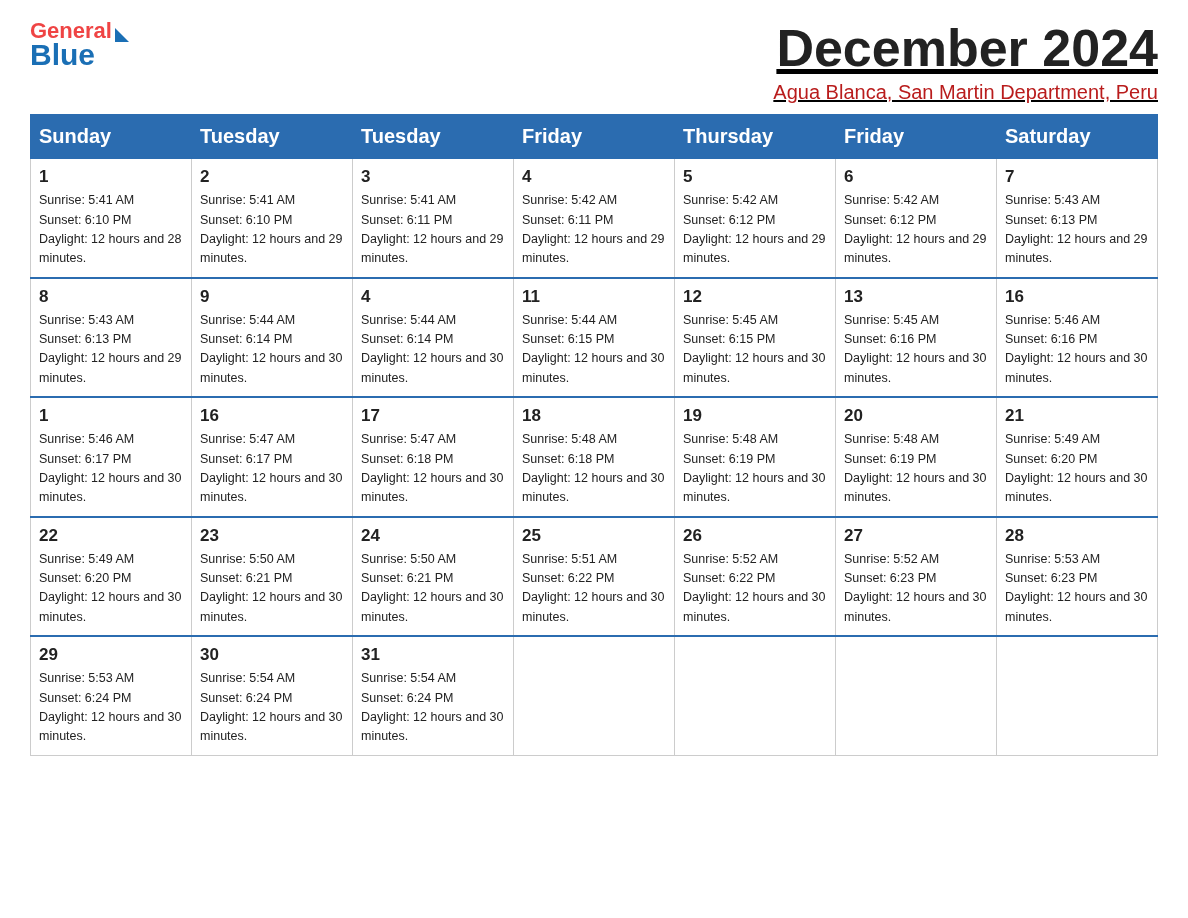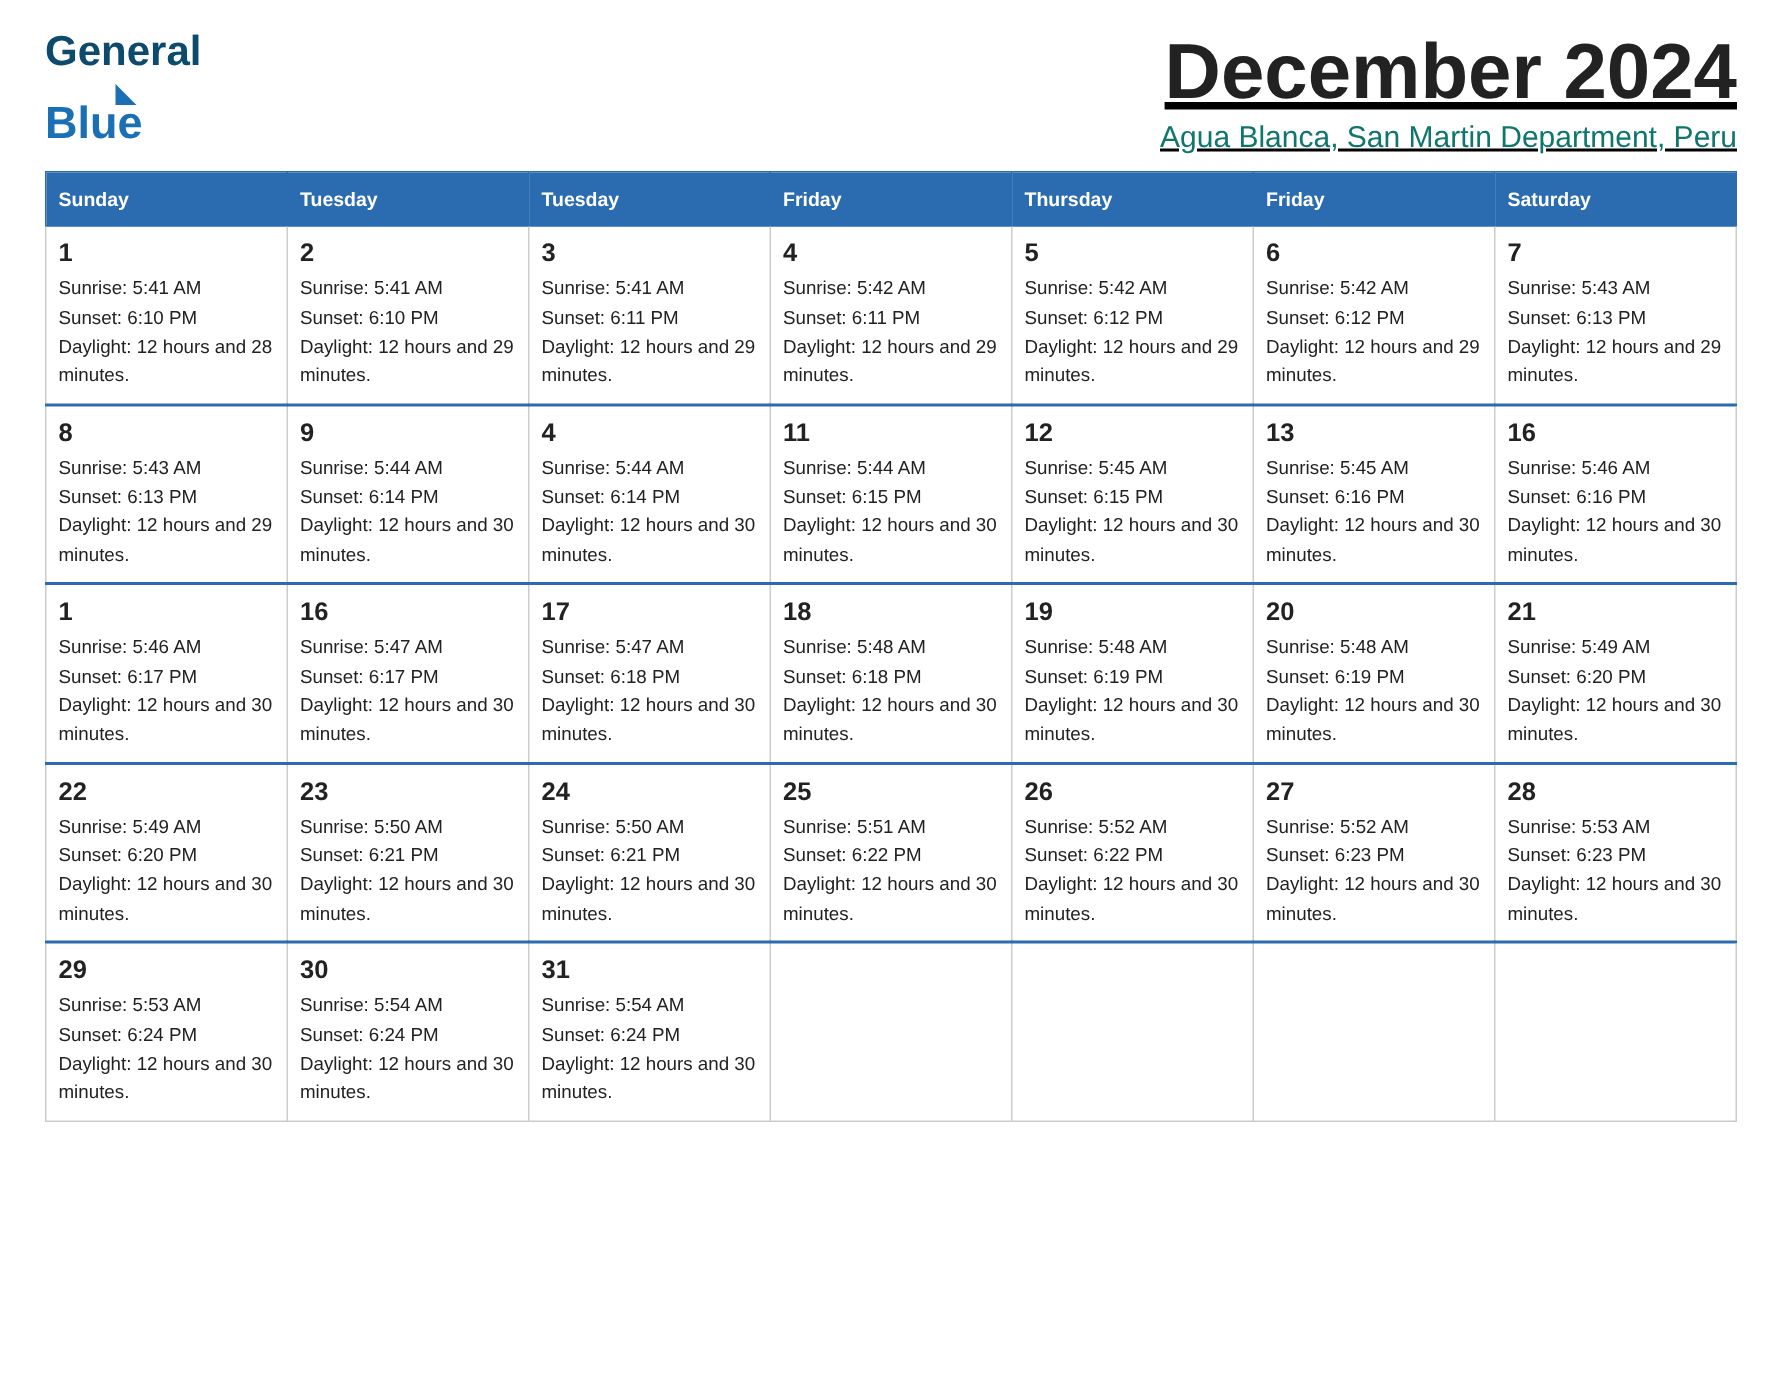--- a/index.html
+++ b/index.html
@@ -21,33 +21,33 @@
       text-decoration: underline;
     }
     .month-title {
       font-size: 52px;
       font-weight: bold;
       color: #222;
       line-height: 1.1;
     }
     .location-title {
       font-size: 20px;
-      color: #0f766e;
+      color: #b91c1c;
       margin-top: 4px;
       text-align: right;
     }
     table {
       width: 100%;
       border-collapse: collapse;
       margin-top: 10px;
     }
     thead tr th {
       background-color: #2b6cb0;
       color: #fff;
-      font-size: 13px;
+      font-size: 20px;
       font-weight: bold;
       padding: 10px 8px;
       text-align: left;
       border: 1px solid #2b6cb0;
     }
     tbody tr td {
       vertical-align: top;
       padding: 8px 8px;
       border: 1px solid #ccc;
       font-size: 13px;
@@ -76,25 +76,24 @@
       background: #fff;
     }
     
     .logo-wrapper {
       display: flex;
       flex-direction: column;
     }
     .logo-line1 {
       display: flex;
       align-items: center;
-      font-size: 28px;
-      font-weight: bold;
-      color: #0c4a6e;
+      font-size: 22px;
+      font-weight: bold;
+      color: #ef4444;
       line-height: 1;
-      flex-direction: column;
     }
     .logo-line1 .arrow {
       display: inline-block;
       width: 0;
       height: 0;
       border-style: solid;
       border-width: 14px 0 0 14px;
       border-color: transparent transparent transparent #1a6fb5;
       margin-left: 3px;
       margin-top: 8px;

